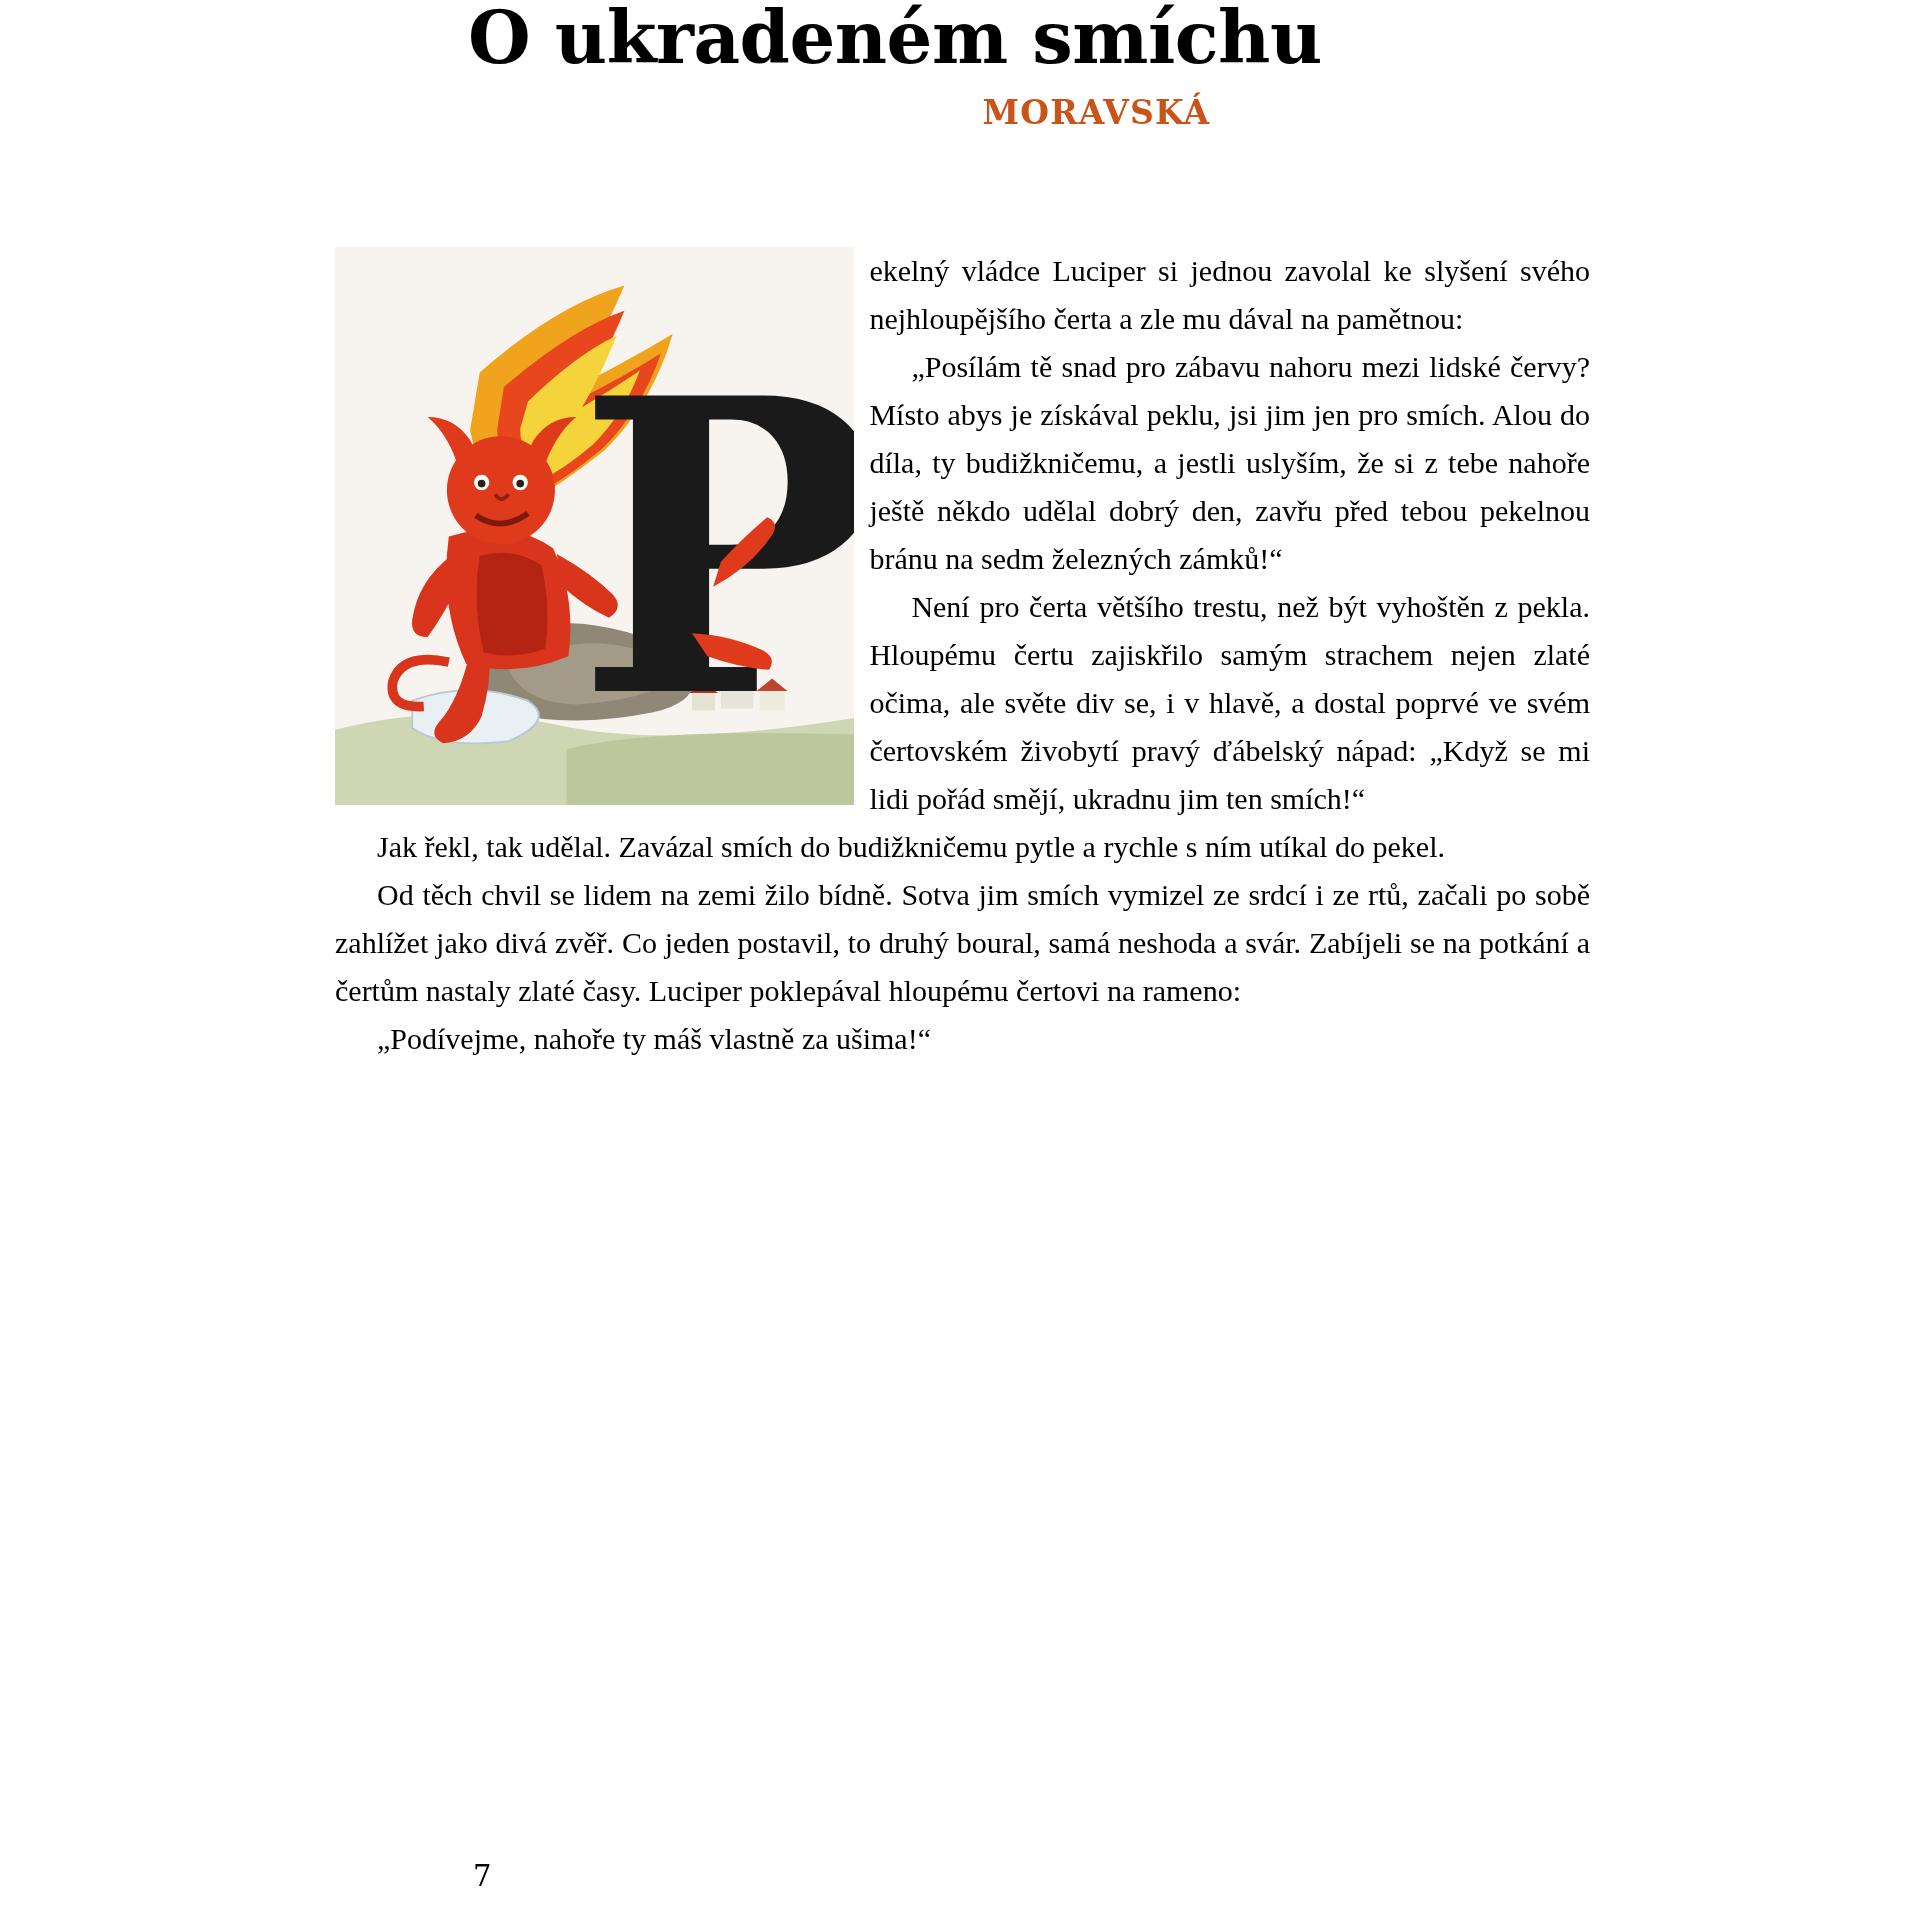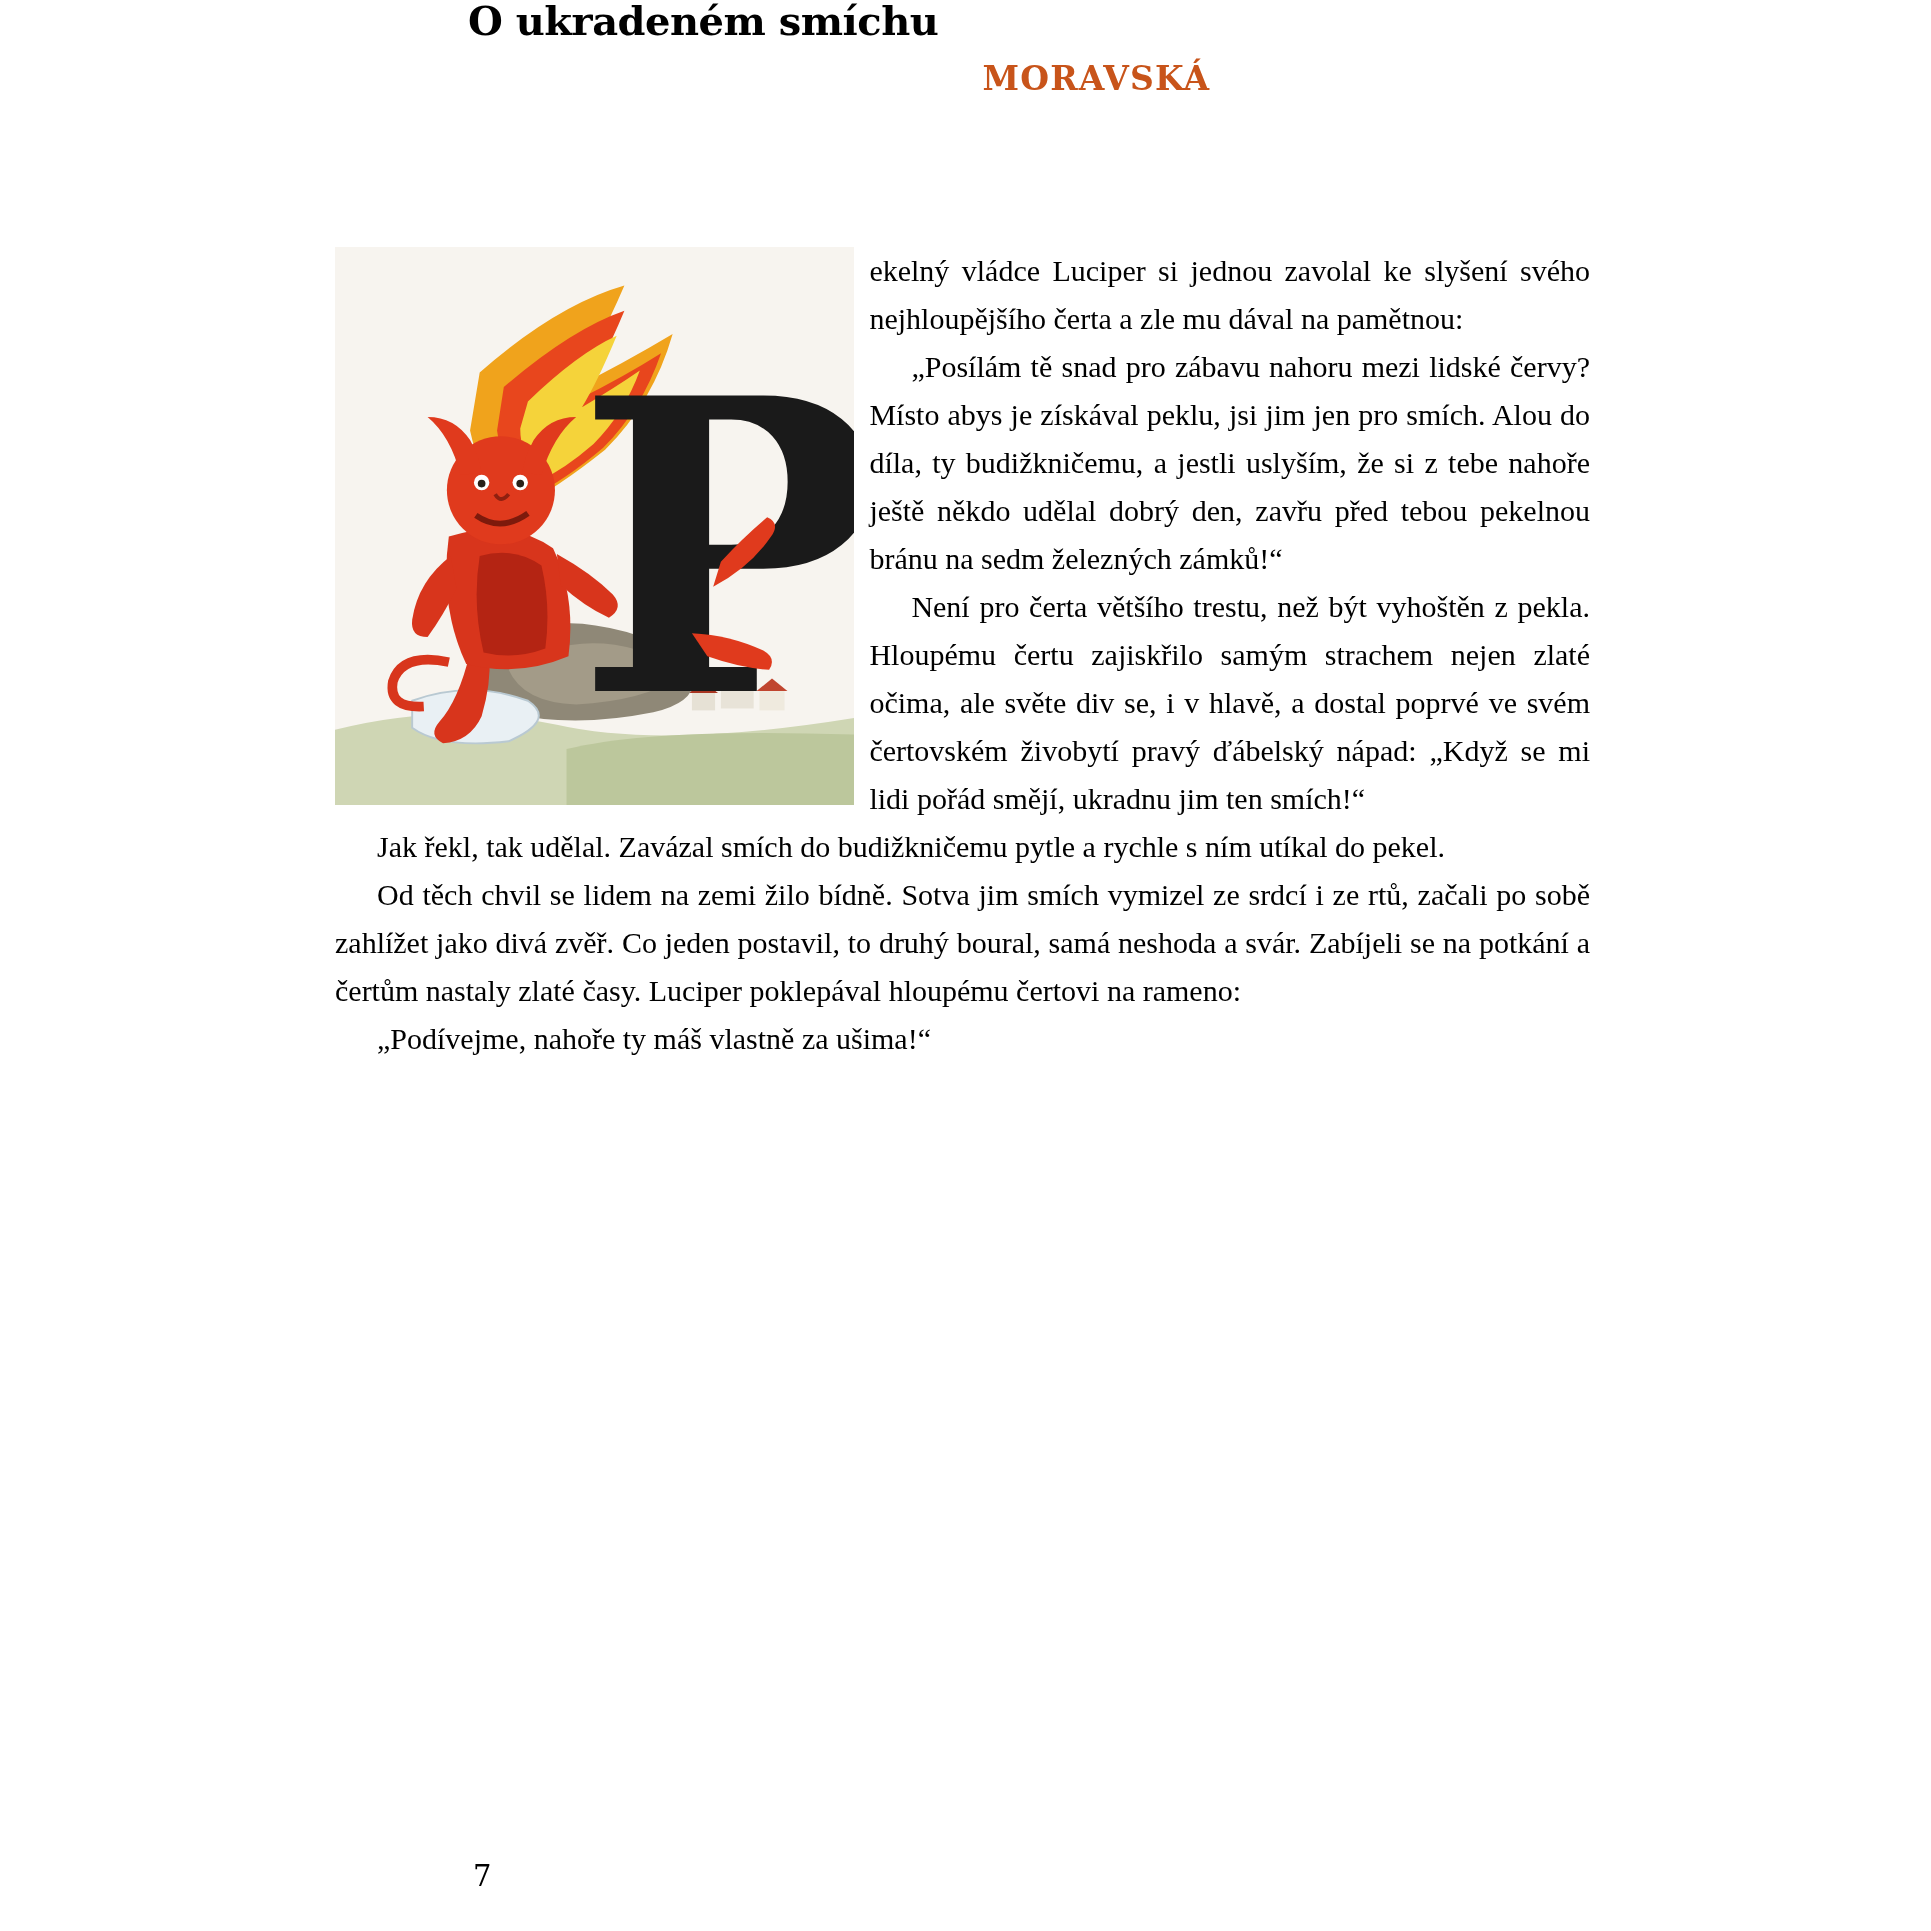--- a/index.html
+++ b/index.html
@@ -25,21 +25,21 @@
   
   .title-block {
     position: absolute;
     left: 468px;
     top: 0px;
     width: 1255px;
   }
   .story-title {
     font-family: "DejaVu Serif", serif;
     font-weight: bold;
-    font-size: 40px;
+    font-size: 72px;
     letter-spacing: -0.5px;
     line-height: 1.05;
     margin: 0;
     padding: 0;
     color: #000000;
   }
   .story-subtitle {
     font-family: "DejaVu Serif", serif;
     font-weight: bold;
     font-size: 33px;

